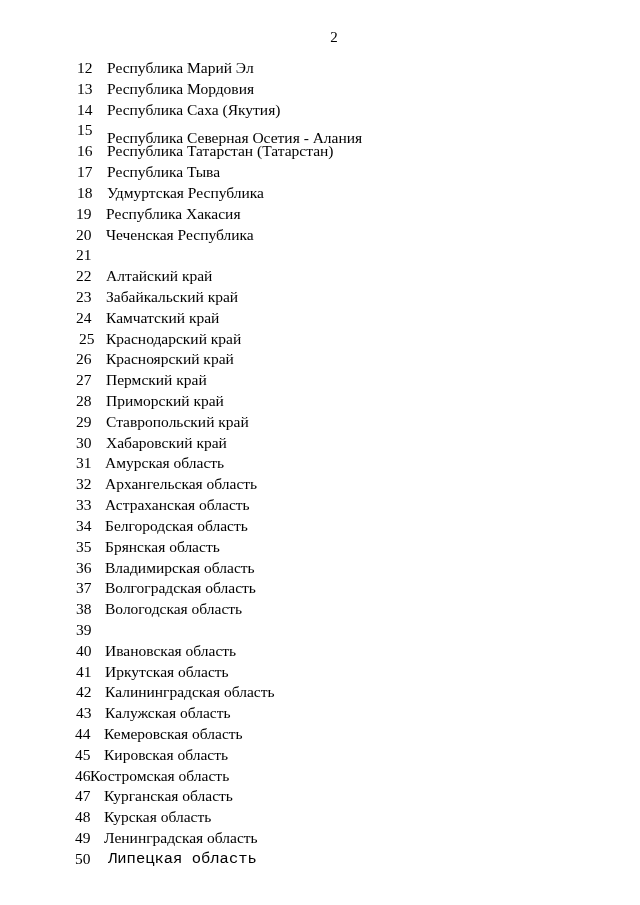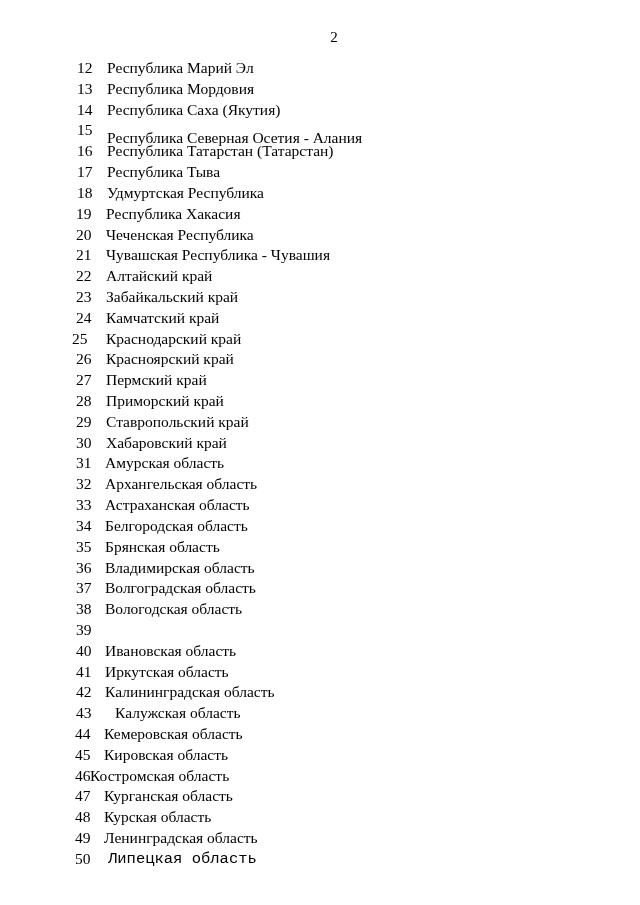--- a/index.html
+++ b/index.html
@@ -49,36 +49,35 @@
     <div class="row">
       <span class="num" style="left: 76px;">19</span>
       <span class="name" style="left: 106px;">Республика Хакасия</span>
     </div>
     <div class="row">
       <span class="num" style="left: 76px;">20</span>
       <span class="name" style="left: 106px;">Чеченская Республика</span>
     </div>
     <div class="row">
       <span class="num" style="left: 76px;">21</span>
-      <span class="name" style="left: 106px;">Чувашская Республика - Чувашия</span>
     </div>
     <div class="row">
       <span class="num" style="left: 76px;">22</span>
       <span class="name" style="left: 106px;">Алтайский край</span>
     </div>
     <div class="row">
       <span class="num" style="left: 76px;">23</span>
       <span class="name" style="left: 106px;">Забайкальский край</span>
     </div>
     <div class="row">
       <span class="num" style="left: 76px;">24</span>
       <span class="name" style="left: 106px;">Камчатский край</span>
     </div>
     <div class="row">
-      <span class="num" style="left: 72px; text-align: center;">25</span>
+      <span class="num" style="left: 79px; text-align: center;">25</span>
       <span class="name" style="left: 106px;">Краснодарский край</span>
     </div>
     <div class="row">
       <span class="num" style="left: 76px;">26</span>
       <span class="name" style="left: 106px;">Красноярский край</span>
     </div>
     <div class="row">
       <span class="num" style="left: 76px;">27</span>
       <span class="name" style="left: 106px;">Пермский край</span>
     </div>
@@ -136,21 +135,21 @@
     <div class="row">
       <span class="num" style="left: 76px;">41</span>
       <span class="name" style="left: 105px;">Иркутская область</span>
     </div>
     <div class="row">
       <span class="num" style="left: 76px;">42</span>
       <span class="name" style="left: 105px;">Калининградская область</span>
     </div>
     <div class="row">
       <span class="num" style="left: 76px;">43</span>
-      <span class="name" style="left: 105px; margin-left: 10px;">Калужская область</span>
+      <span class="name" style="left: 105px;">Калужская область</span>
     </div>
     <div class="row">
       <span class="num" style="left: 75px;">44</span>
       <span class="name" style="left: 104px;">Кемеровская область</span>
     </div>
     <div class="row">
       <span class="num" style="left: 75px;">45</span>
       <span class="name" style="left: 104px;">Кировская область</span>
     </div>
     <div class="row">

